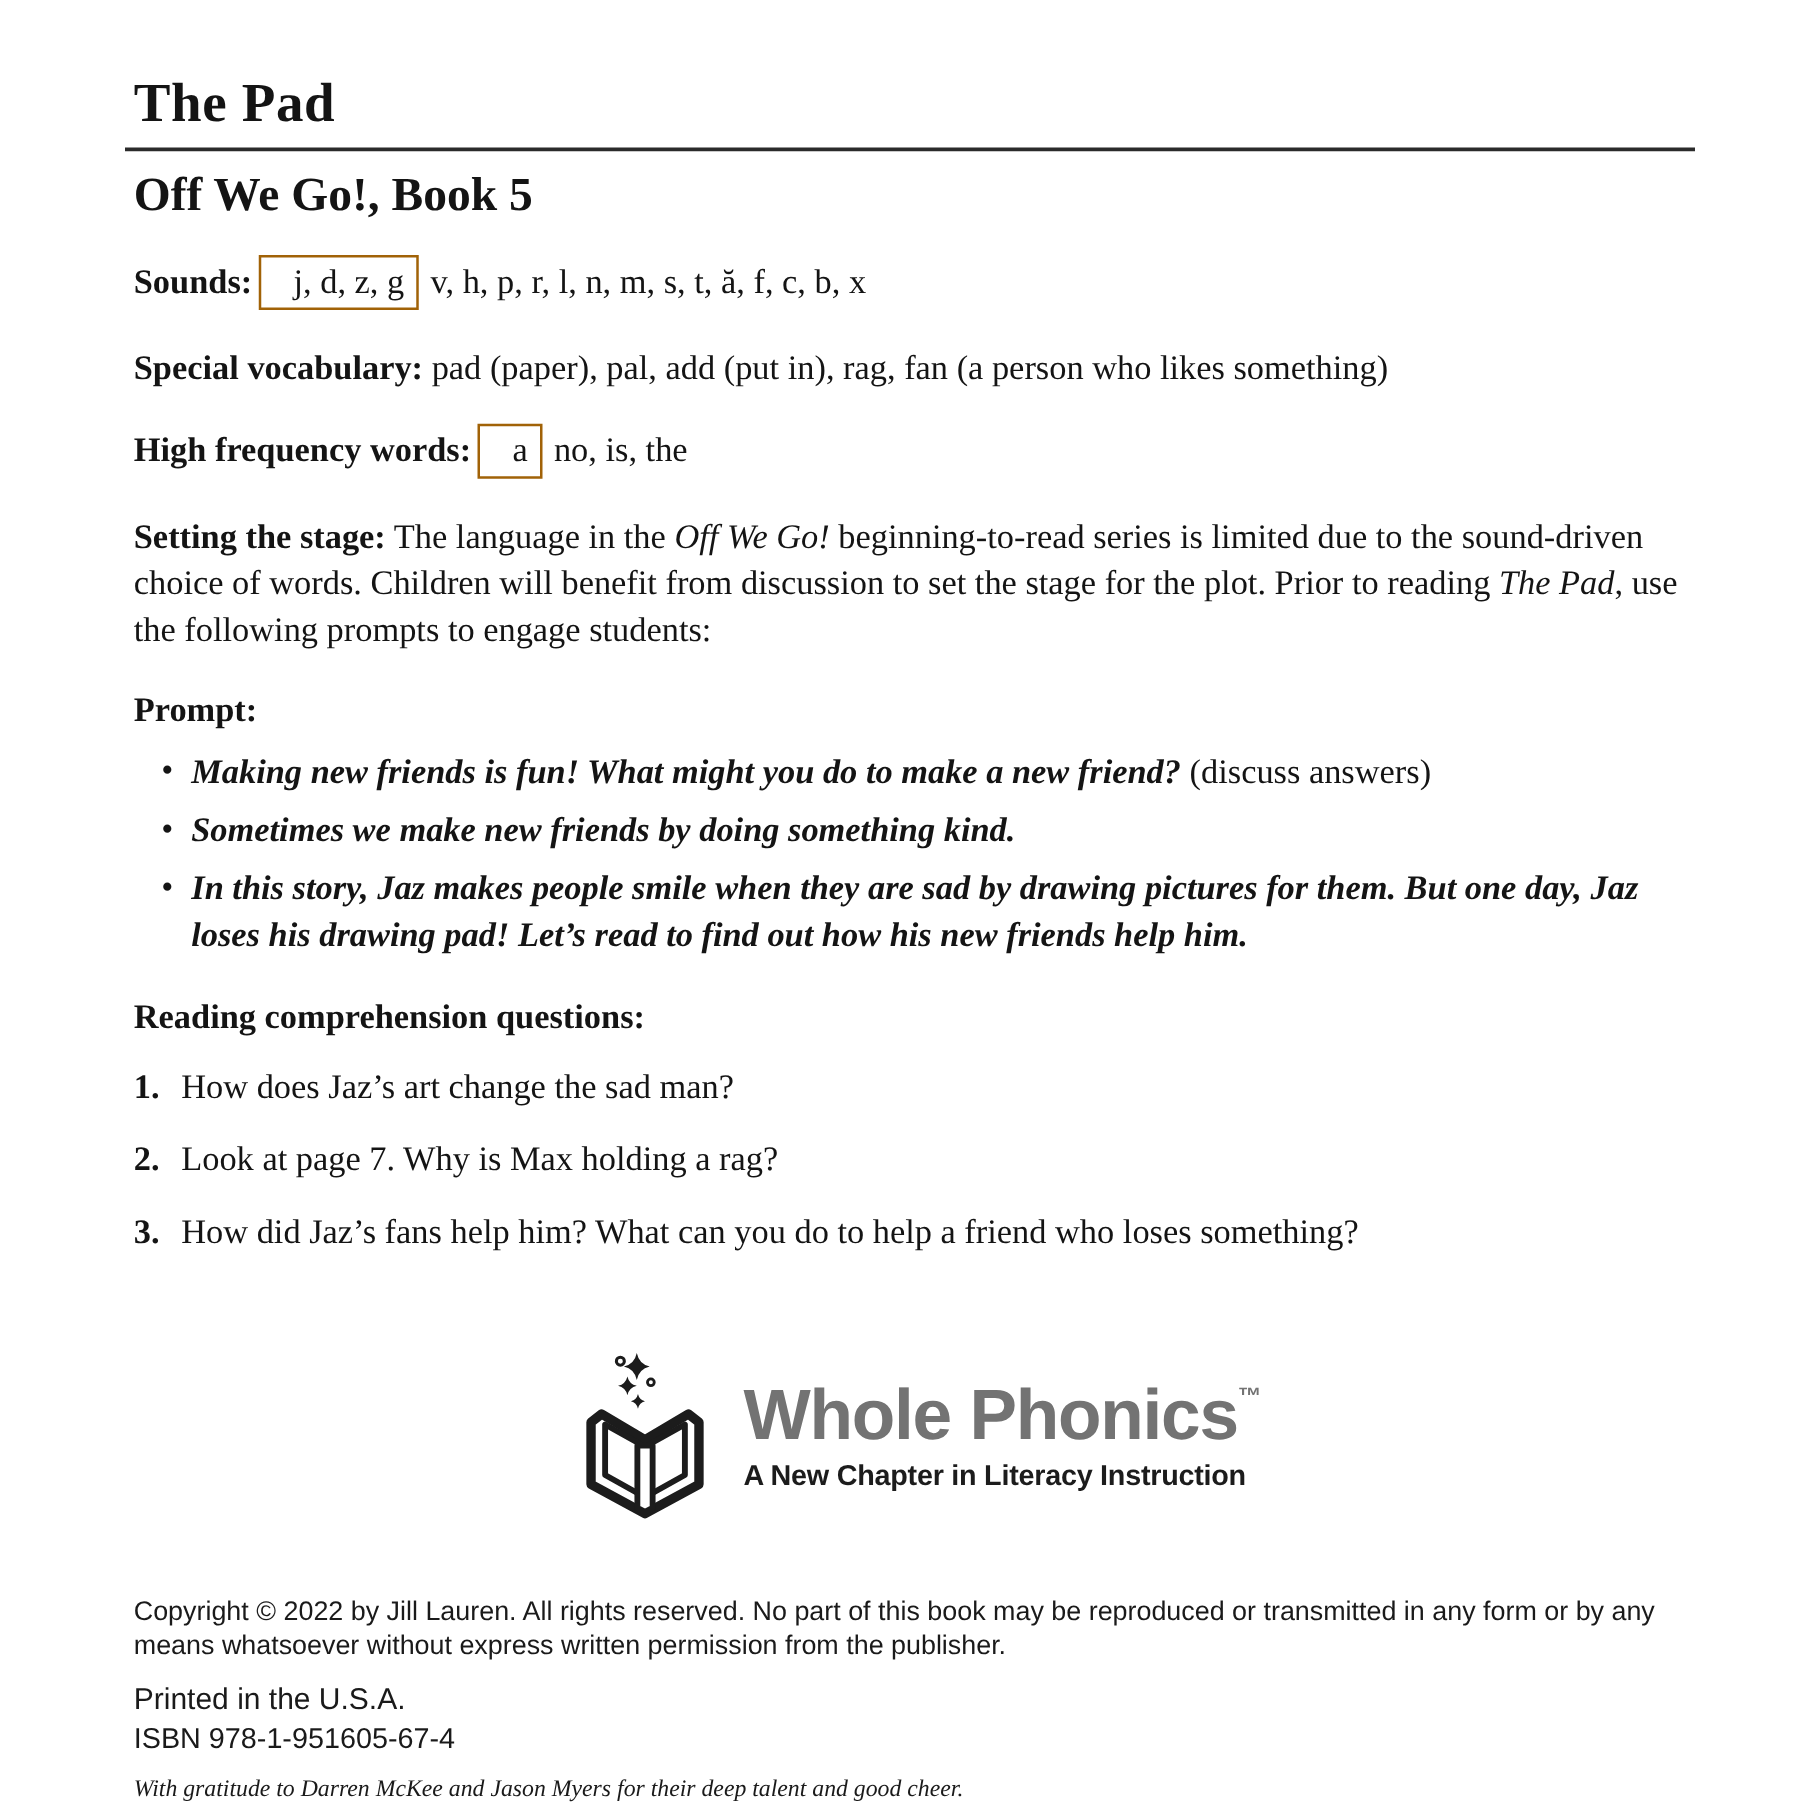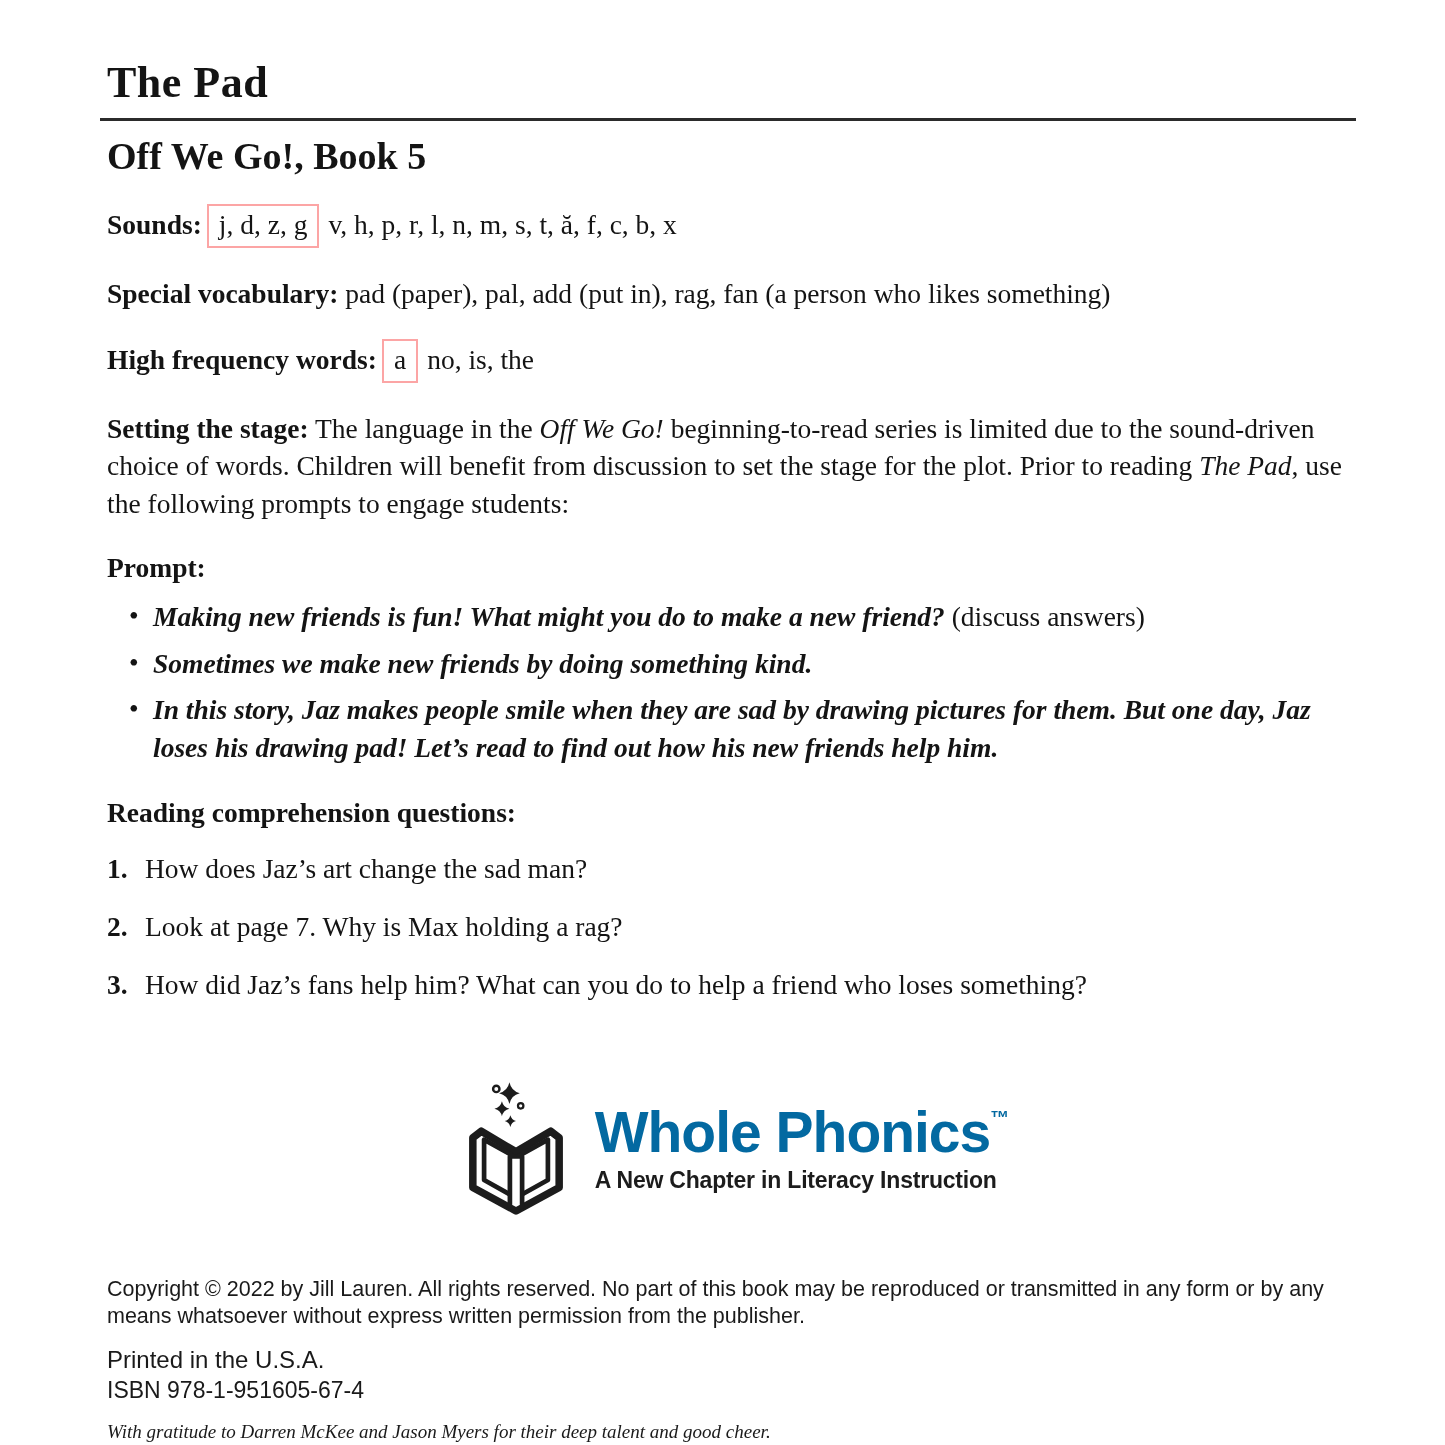--- a/index.html
+++ b/index.html
@@ -25,22 +25,22 @@
   }
   .subtitle{
     font-size:38px;font-weight:bold;line-height:1.05;
     margin:16px 0 0 0;
   }
   
   .para{font-size:27.5px;line-height:1.36;margin:27px 0 0 0;}
   .label{font-weight:bold;}
   .boxed{
     display:inline-block;
-    border:2px solid #fca5a5;
-    padding:3px 10px 5px 10px;
+    border:2px solid #a16207;
+    padding:3px 10px 5px 26px;
     margin:0 9px 0 5px;
     line-height:1.15;
   }
   .it{font-style:italic;}
   
   .section-head{font-size:27.5px;font-weight:bold;margin:30px 0 0 0;}
   .bullets{margin:14px 0 0 0;padding:0;list-style:none;}
   .bullets li{
     font-size:27.5px;line-height:1.37;
     padding-left:46px;position:relative;
@@ -61,21 +61,21 @@
   }
   
   .logo-wrap{
     margin:74px auto 0 auto;
     display:flex;align-items:center;justify-content:center;
     gap:18px;width:100%;
   }
   .logo-text{display:flex;flex-direction:column;}
   .logo-name{
     font-family:"Liberation Sans", sans-serif;
-    font-size:57px;font-weight:bold;color:#0369a1;
+    font-size:57px;font-weight:bold;color:#737373;
     letter-spacing:-1px;line-height:1.05;
   }
   .logo-name sup{font-size:19px;letter-spacing:0;vertical-align:28px;}
   .logo-tagline{
     font-family:"Liberation Sans", sans-serif;
     font-size:23px;font-weight:600;color:#1c1c1c;
     margin-top:4px;letter-spacing:-0.2px;
   }
   
   .footer{

